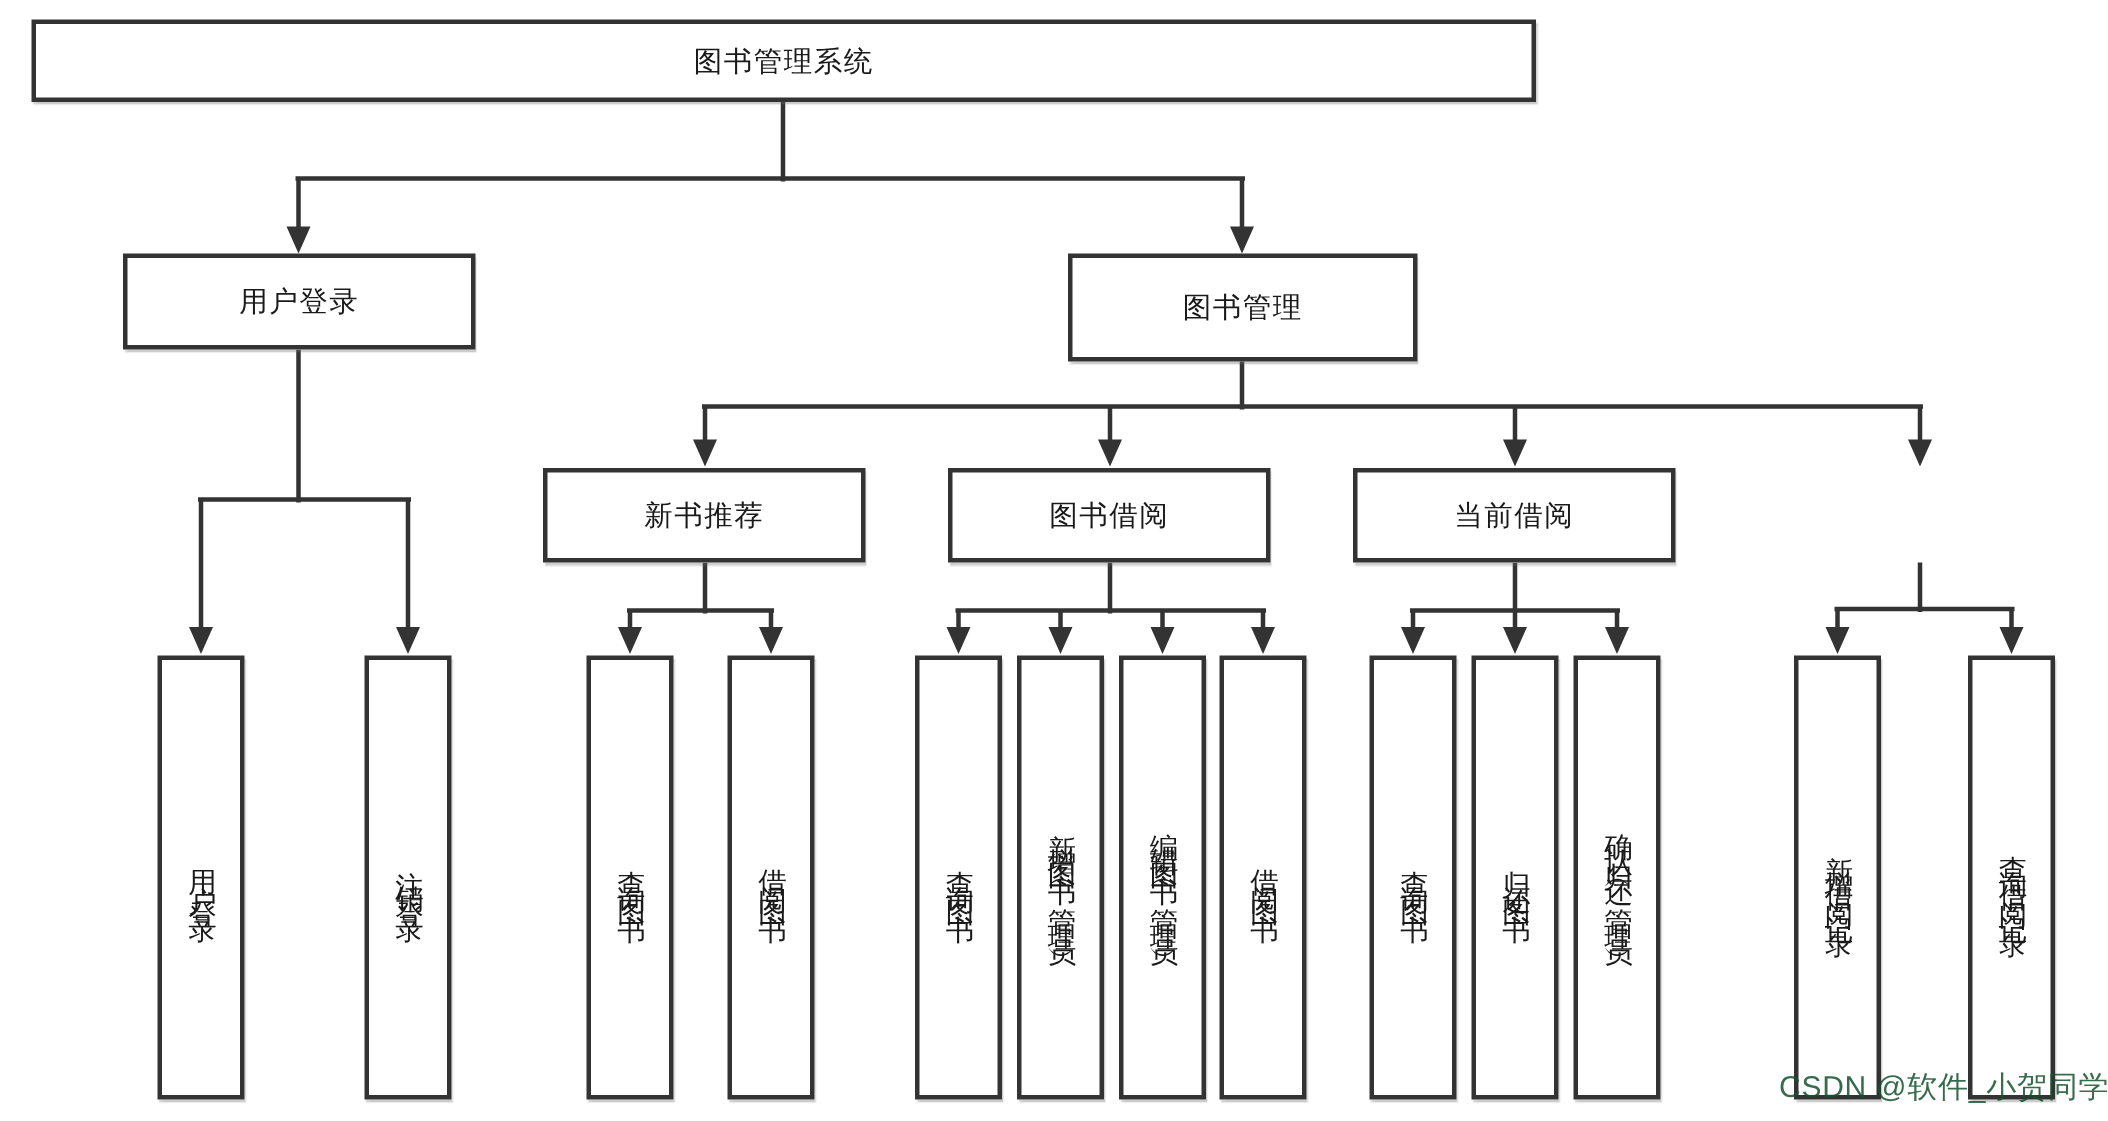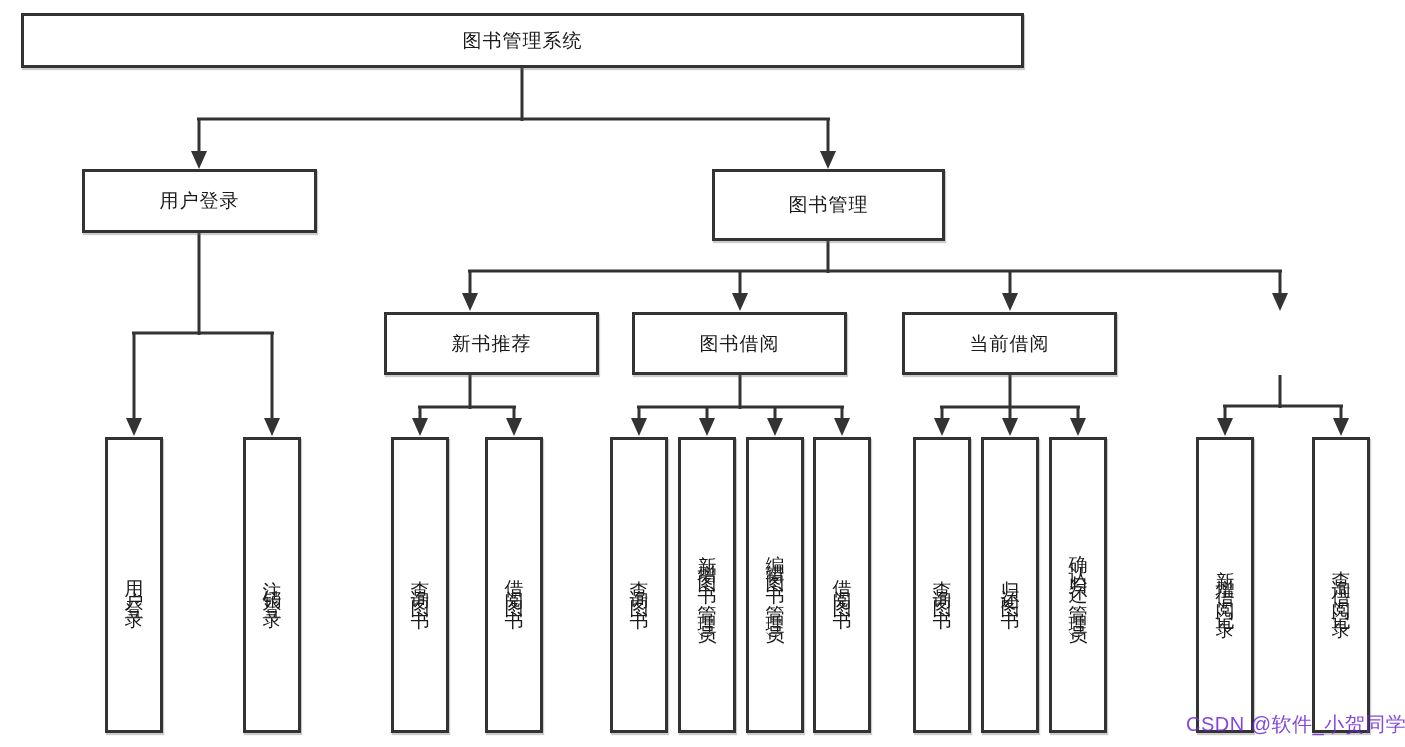--- a/index.html
+++ b/index.html
@@ -15,21 +15,21 @@
   }
   .vbox{
     position:absolute;z-index:2;box-sizing:border-box;
     border:3px solid #333333;background:#ffffff;
     writing-mode:vertical-rl;text-orientation:mixed;
     text-align:center;line-height:52px;
     font-size:19px;color:#1a1a1a;letter-spacing:10px;
     box-shadow:1px 2px 1px rgba(110,110,110,0.35);
   }
   .watermark{
-    position:absolute;z-index:5;font-size:20px;color:#6d28d9;
+    position:absolute;z-index:5;font-size:20px;color:#14532d;
     opacity:0.85;white-space:nowrap;letter-spacing:0.5px;
   }
 </style>
 </head>
 <body>
 
 <div id="canvas">
 
   <svg id="connectors" width="1405" height="747" viewBox="0 0 1405 747">
     <path d="M522,68 V121 M197,119 H830 M199,119 V155 M828,119 V155
@@ -49,21 +49,21 @@
          M934,418 L950,418 L942,436 Z M1002,418 L1018,418 L1010,436 Z
          M1070,418 L1086,418 L1078,436 Z M1217,418 L1233,418 L1225,436 Z
          M1333,418 L1349,418 L1341,436 Z" fill="#333333" stroke="none"></path>
   </svg>
 
   <div class="box" style="left:21px;top:13px;width:1003px;height:55px">图书管理系统</div>
 
   <div class="box" style="left:82px;top:169px;width:235px;height:64px">用户登录</div>
   <div class="box" style="left:712px;top:169px;width:233px;height:72px">图书管理</div>
 
-  <div class="box" style="left:384px;top:312px;width:215px;height:63px">新书推荐</div>
+  <div class="box" style="left:362px;top:312px;width:215px;height:63px">新书推荐</div>
   <div class="box" style="left:632px;top:312px;width:215px;height:63px">图书借阅</div>
   <div class="box" style="left:902px;top:312px;width:215px;height:63px">当前借阅</div>
 
   <div class="vbox" style="left:105px;top:437px;width:58px;height:296px">用户登录</div>
   <div class="vbox" style="left:243px;top:437px;width:58px;height:296px">注销登录</div>
 
   <div class="vbox" style="left:391px;top:437px;width:58px;height:296px">查询图书</div>
   <div class="vbox" style="left:485px;top:437px;width:58px;height:296px">借阅图书</div>
 
   <div class="vbox" style="left:610px;top:437px;width:58px;height:296px">查询图书</div>

